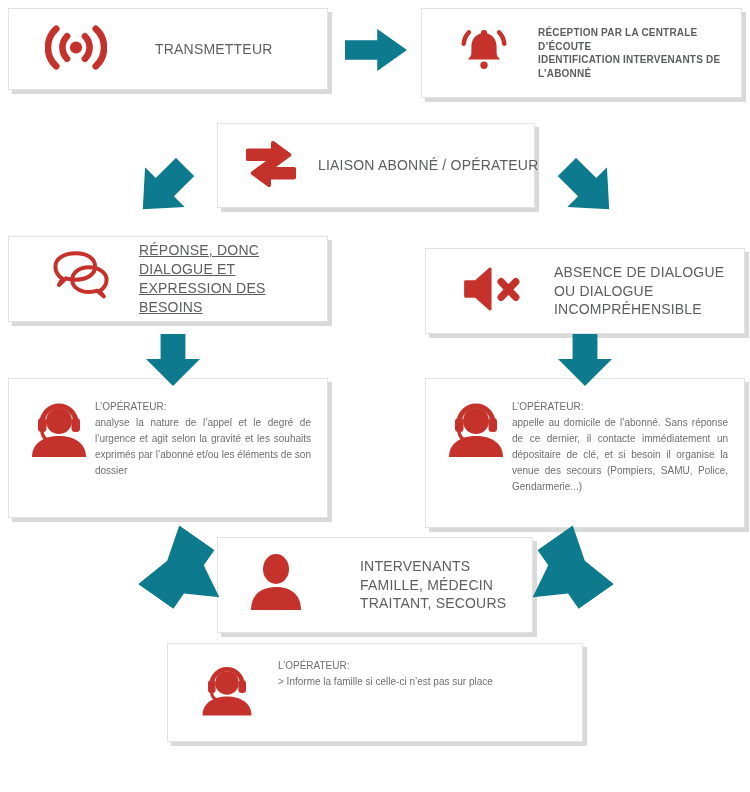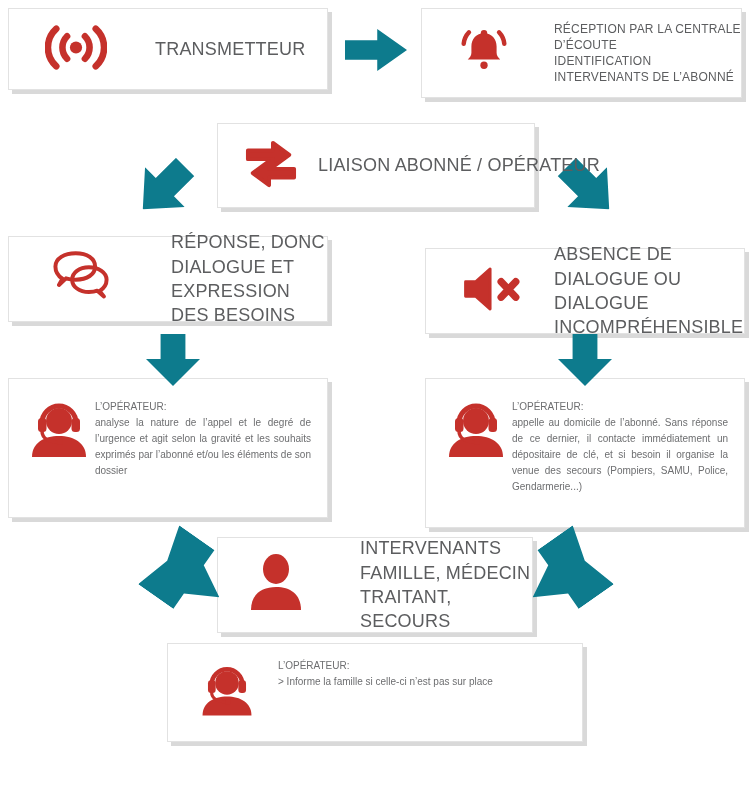--- a/index.html
+++ b/index.html
@@ -8,21 +8,21 @@
     font-family:"Liberation Sans","DejaVu Sans",sans-serif;
   }
   .box{
     position:absolute;background:#fff;
     border:1px solid var(--box-border,#e2e2e2);
     box-shadow:4px 4px 0 0 var(--box-shadow,#d9d9d9);
     box-sizing:border-box;z-index:1;
     display:flex;align-items:center;
   }
   .label{
-    color:var(--label-text,#5c5d5f);font-size:18px;line-height:1.35;
+    color:var(--label-text,#5c5d5f);font-size:14px;line-height:1.35;
     letter-spacing:.2px;
   }
   .body-text{
     color:var(--body-text,#6d6e70);font-size:10px;line-height:16px;
   }
   .justify{text-align:justify;}
   .icon{flex:0 0 auto;display:block;}
   .abs-icon{position:absolute;}
   .f{fill:var(--red,#c5312b);}
   .s{stroke:var(--red,#c5312b);fill:none;}
@@ -56,21 +56,21 @@
   <div class="box" style="left:421px;top:8px;width:321px;height:90px;padding-left:36px;">
     <span class="icon">
       <svg width="52" height="52" viewBox="0 0 64 62">
         <circle class="f" cx="32" cy="9" r="4"></circle>
         <path class="f" d="M32 9 c-9.5 0 -15.5 7 -15.5 16.5 v7.5 c0 3.5 -2 6 -4.5 8.5 h40 c-2.5 -2.5 -4.5 -5 -4.5 -8.5 v-7.5 C47.5 16 41.5 9 32 9 z"></path>
         <circle class="f" cx="32" cy="48.5" r="4.5"></circle>
         <path class="s" d="M13.5 8 a24 24 0 0 0 -6.5 14" stroke-width="5.5" stroke-linecap="round"></path>
         <path class="s" d="M50.5 8 a24 24 0 0 1 6.5 14" stroke-width="5.5" stroke-linecap="round"></path>
       </svg>
     </span>
-    <div class="label" style="margin-left:44px;width:222px;font-size:12px;">
+    <div class="label" style="margin-left:28px;width:222px;font-size:10px;font-weight:bold;">
       <div>RÉCEPTION PAR LA CENTRALE D’ÉCOUTE</div>
       <div>IDENTIFICATION INTERVENANTS DE L’ABONNÉ</div>
     </div>
   </div>
 
   <div class="box" style="left:217px;top:123px;width:318px;height:85px;padding-left:22px;">
     <span class="icon">
       <svg width="62" height="52" viewBox="0 0 64 54">
         <path class="f" d="M8 13 h26 V5 l17 12.5 L34 30 v-8 H8 z" stroke="var(--red,#c5312b)" stroke-width="4" stroke-linejoin="round"></path>
         <path class="f" d="M56 32 H30 v-8 L13 36.5 L30 49 v-8 h26 z" stroke="var(--red,#c5312b)" stroke-width="4" stroke-linejoin="round"></path>
@@ -82,21 +82,21 @@
   <div class="arrow arrow-down" style="left:136px;top:158px;width:56px;height:60px;transform:rotate(45deg);"></div>
   <div class="arrow arrow-down" style="left:560px;top:158px;width:56px;height:60px;transform:rotate(-45deg);"></div>
 
   <div class="box" style="left:8px;top:236px;width:320px;height:86px;padding-left:42px;">
     <span class="icon">
       <svg width="60" height="56" viewBox="0 0 68 62">
         <path class="s" d="M13 33 C7 29 5 24 5 19 C5 10 15 4 28 4 C41 4 50 10 50 19 C50 28 41 34 28 34 C24 34 20 33.5 17 32.5 L9 40 Z" stroke-width="4.5" stroke-linejoin="round" fill="#fff"></path>
         <path class="s" d="M55 47 C61 43 63 39 63 34 C63 26 54 20 43 20 C32 20 24 26 24 34 C24 42 32 48 43 48 C46.5 48 50 47.5 52.5 46.5 L60 53 Z" stroke-width="4.5" stroke-linejoin="round" fill="#fff"></path>
       </svg>
     </span>
-    <div class="label" style="margin-left:60px;width:216px;">RÉPONSE, DONC DIALOGUE ET EXPRESSION DES BESOINS</div>
+    <div class="label" style="margin-left:28px;width:216px;text-decoration:underline;">RÉPONSE, DONC DIALOGUE ET EXPRESSION DES BESOINS</div>
   </div>
 
   <div class="box" style="left:425px;top:248px;width:320px;height:86px;padding-left:34px;">
     <span class="icon">
       <svg width="64" height="52" viewBox="0 0 70 56">
         <path class="f" d="M6 20 h11 L33 6 v44 L17 36 H6 z" stroke="var(--red,#c5312b)" stroke-width="3" stroke-linejoin="round"></path>
         <path class="s" d="M45 20 L61 37 M61 20 L45 37" stroke-width="8" stroke-linecap="round"></path>
       </svg>
     </span>
     <div class="label" style="margin-left:30px;width:218px;">ABSENCE DE DIALOGUE OU DIALOGUE INCOMPRÉHENSIBLE</div>

